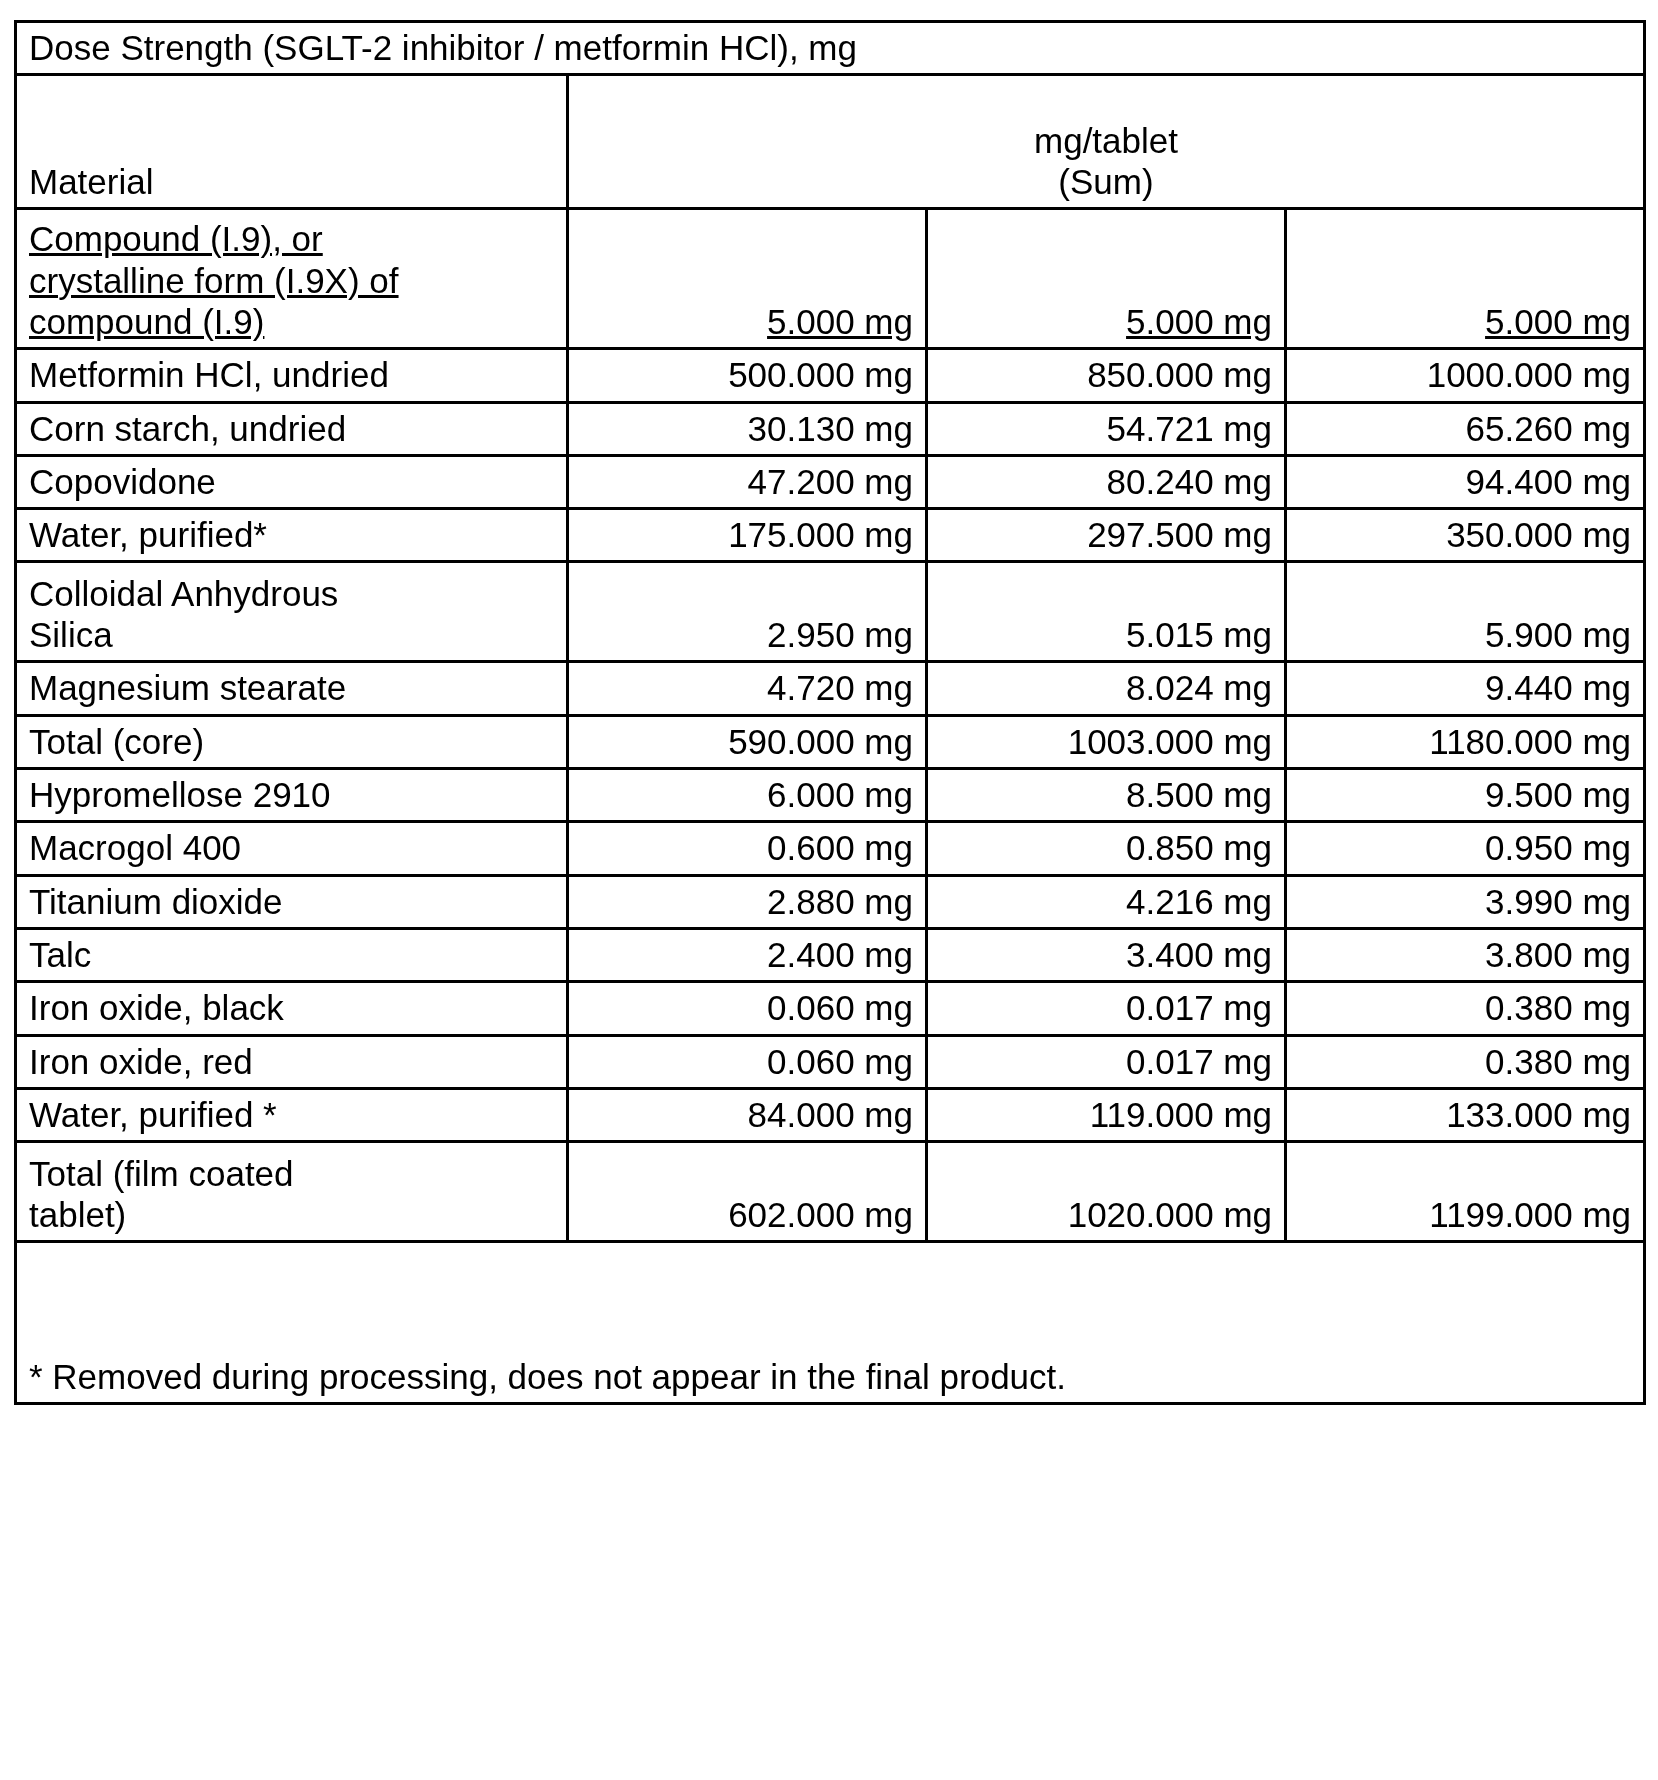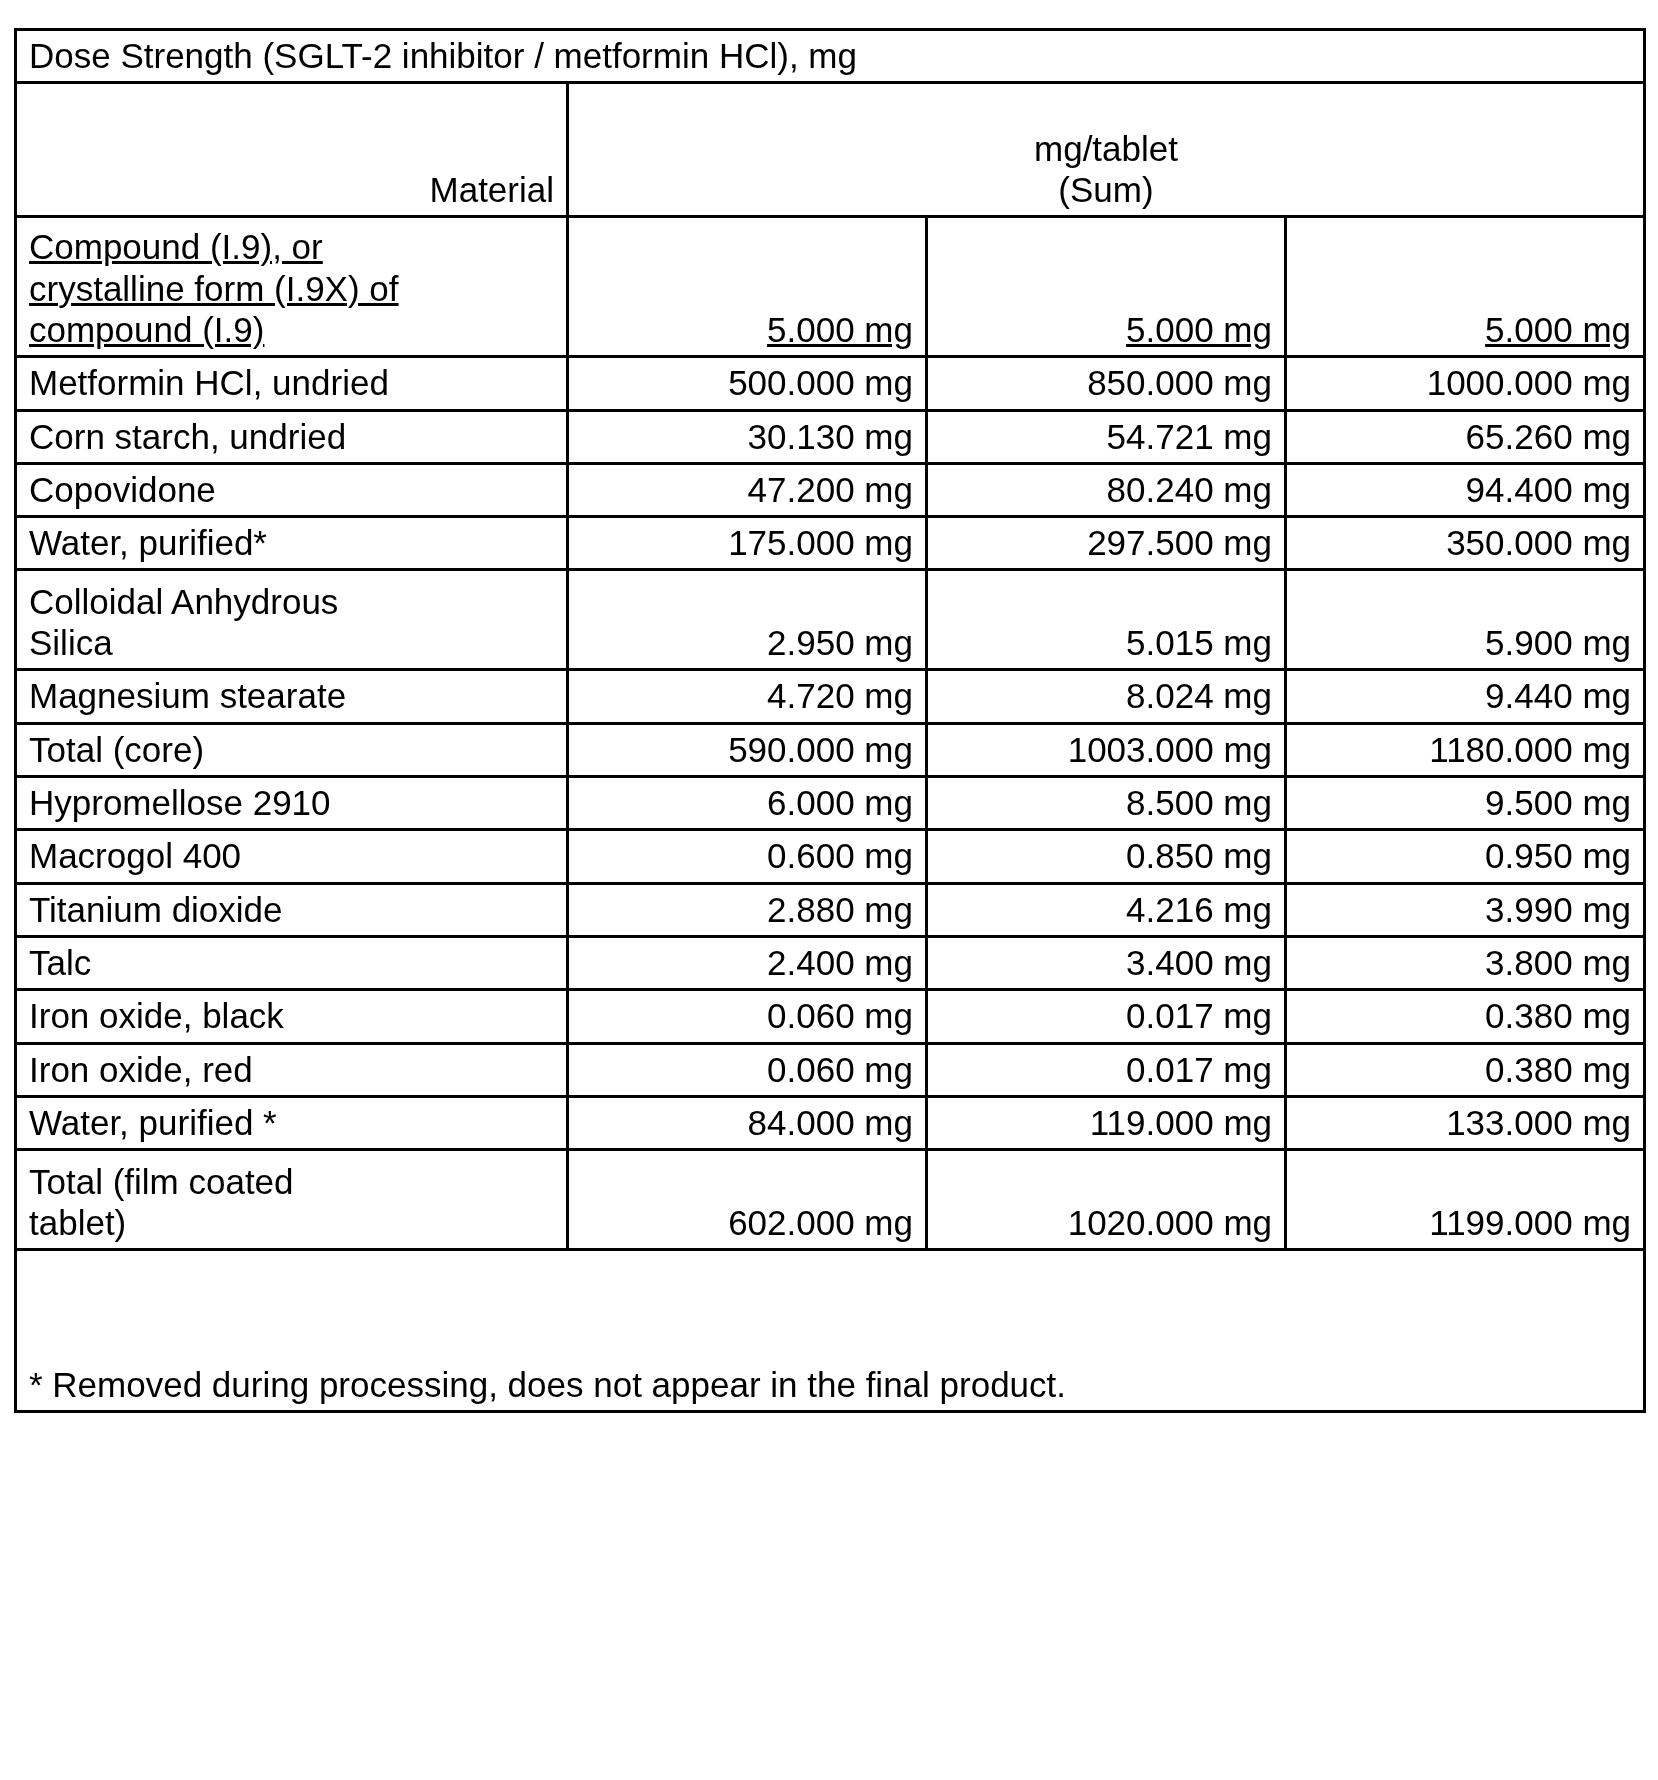--- a/index.html
+++ b/index.html
@@ -13,21 +13,21 @@
     font-family: "Liberation Sans", sans-serif;
     color: #000000;
     overflow: hidden;
   }
 
   .sheet {
     position: relative;
     width: 1658px;
     height: 1780px;
     box-sizing: border-box;
-    padding: 28px 14px 10px 14px;
+    padding: 20px 14px 10px 14px;
   }
 
   table.formulation {
     border-collapse: collapse;
     table-layout: fixed;
     width: 1630px;
     font-size: 35px;
     line-height: 1.18;
   }
 
@@ -58,21 +58,20 @@
     padding-top: 6px;
     padding-bottom: 8px;
     border-bottom-width: 6px;
   }
 
   
   .hdr-material {
     vertical-align: bottom;
     height: 122px;
     padding-bottom: 8px;
-    text-align: right;
   }
   .hdr-sum {
     text-align: center;
     vertical-align: bottom;
     padding-bottom: 8px;
     border-bottom-width: 6px;
   }
   .hdr-material { border-bottom-width: 6px; }
   .hdr-sum .sum-line { display: block; text-align: center; }
 

